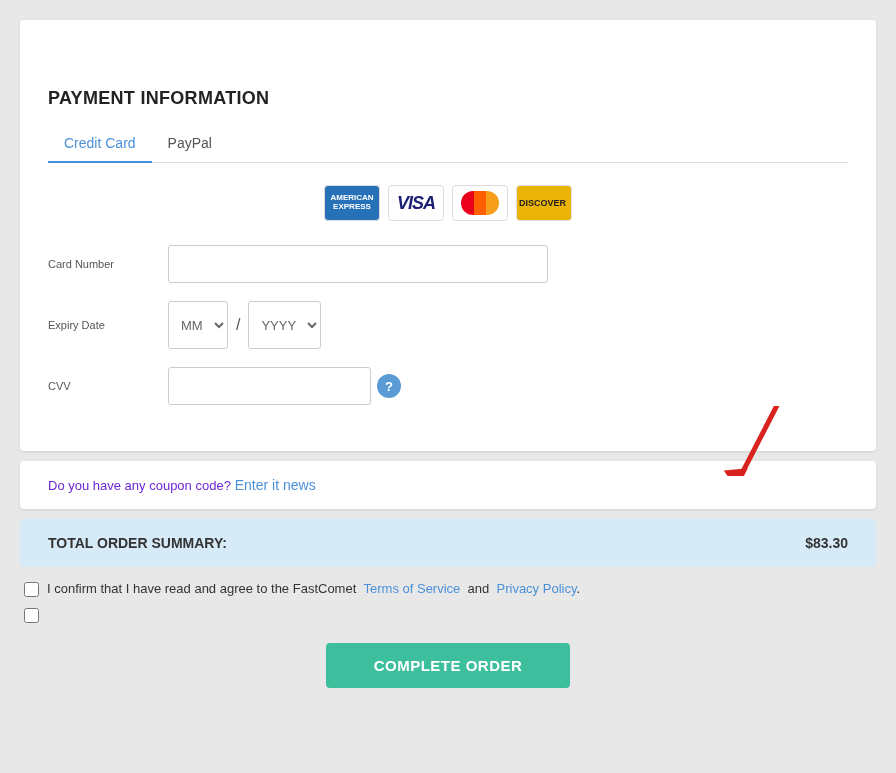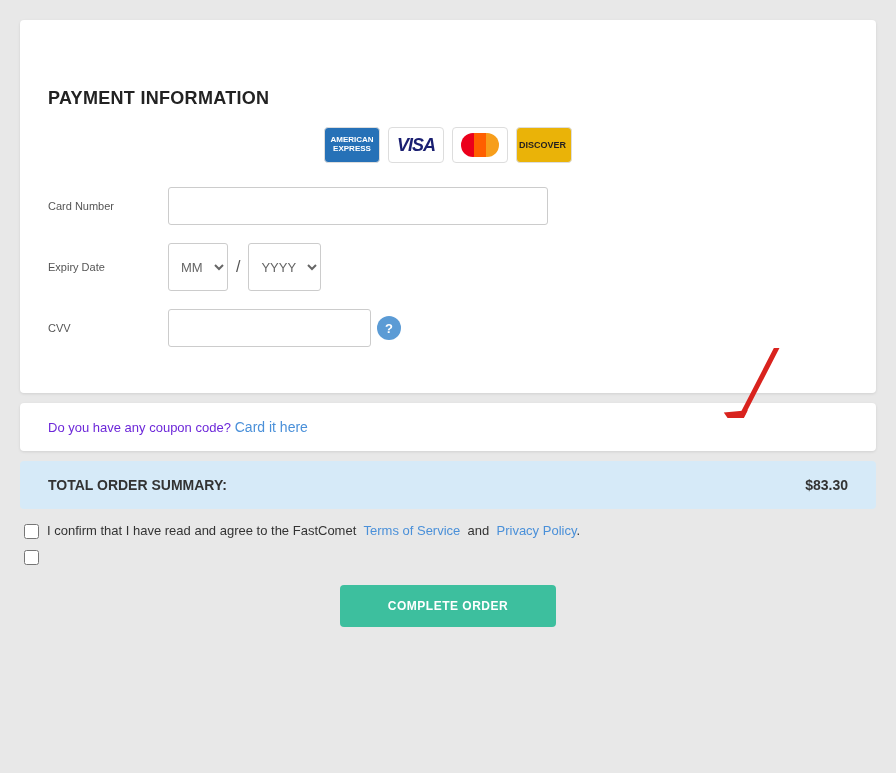--- a/index.html
+++ b/index.html
@@ -317,33 +317,37 @@
       justify-content: center;
       margin-bottom: 10px;
     }
 
     .complete-btn {
       background: #3dbf9e;
       color: #fff;
       border: none;
       border-radius: 4px;
       padding: 14px 48px;
-      font-size: 12px;
+      font-size: 15px;
       font-weight: 700;
       letter-spacing: 0.5px;
       text-transform: uppercase;
       cursor: pointer;
     }
   </style>
 </head>
 <body>
 
 <div class="payment-card">
   <div class="section-title">PAYMENT INFORMATION</div>
 
+  <div class="tabs">
+    <div class="tab active">Credit Card</div>
+    <div class="tab">PayPal</div>
+  </div>
 
   <div class="card-logos">
     <div class="card-logo amex-logo">
       AMERICAN<br>EXPRESS
     </div>
     <div class="card-logo visa-logo">
       VISA
     </div>
     <div class="card-logo mastercard-logo">
       <div class="mastercard-circle1"></div>
@@ -413,21 +417,21 @@
 
       <g transform="rotate(-30, 65, 35)">
         <line x1="100" y1="10" x2="30" y2="55" stroke="#d9231e" stroke-width="5" stroke-linecap="round"></line>
         <polygon points="20,65 18,42 40,52" fill="#d9231e"></polygon>
       </g>
     </svg>
   </div>
 
   <span class="coupon-text">Do you have any coupon code?</span>
   &nbsp;
-  <a class="coupon-link">Card it here</a>
+  <a class="coupon-link">Enter it news</a>
 </div>
 
 <div class="order-summary-bar">
   <span class="order-summary-label">TOTAL ORDER SUMMARY:</span>
   <span class="order-summary-amount">$83.30</span>
 </div>
 
 <div class="checkboxes-area">
   <div class="checkbox-row">
     <input type="checkbox" id="terms-cb" style="">

